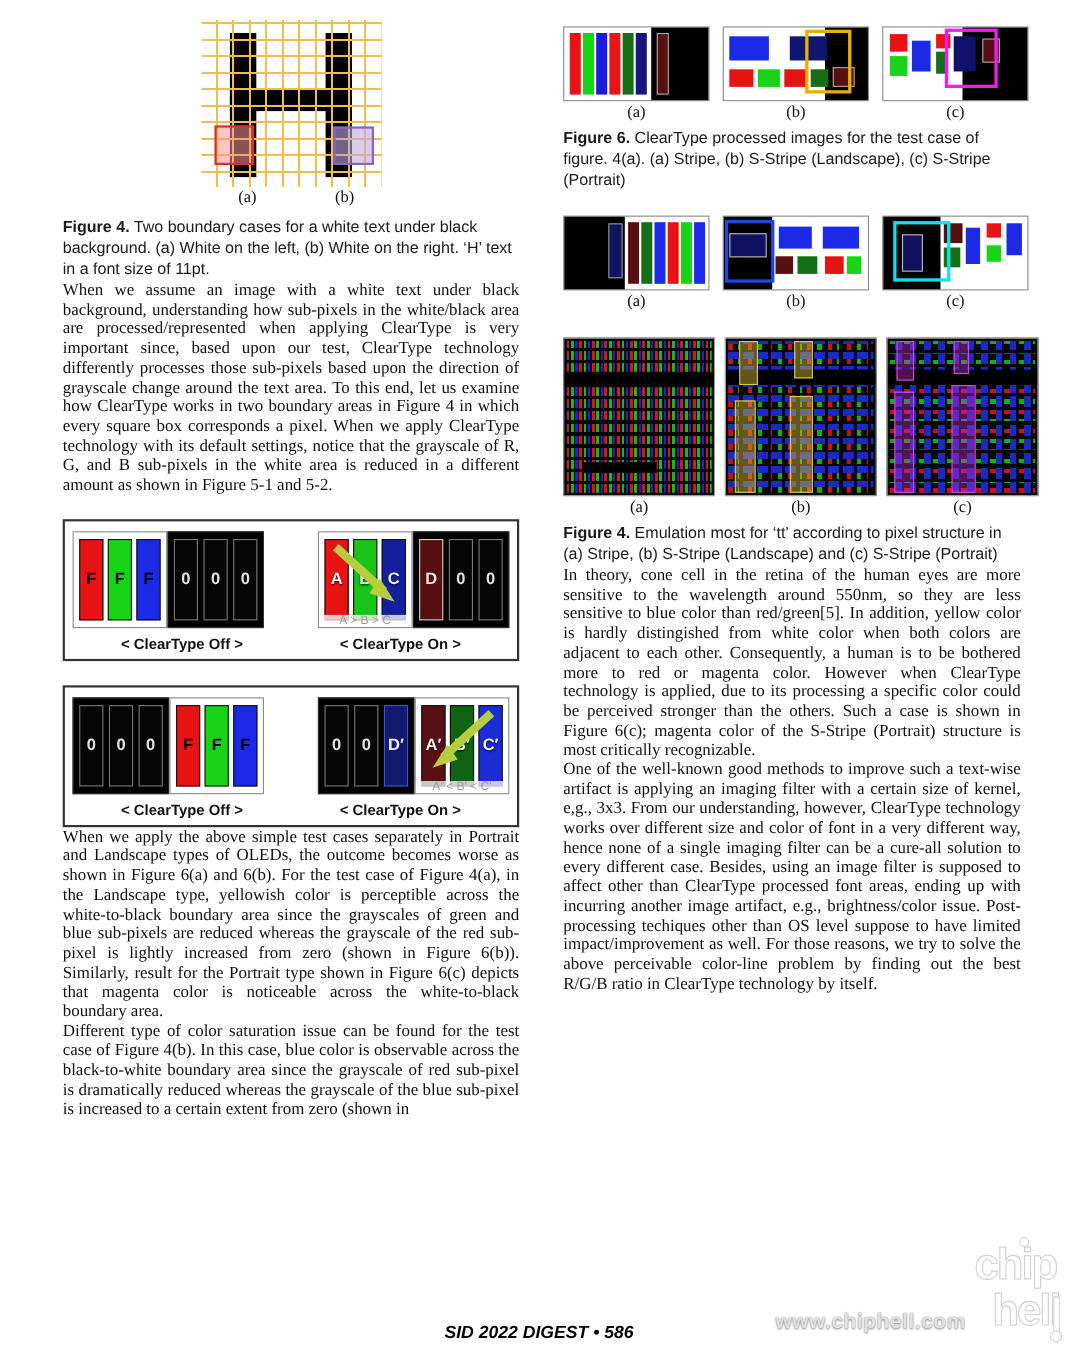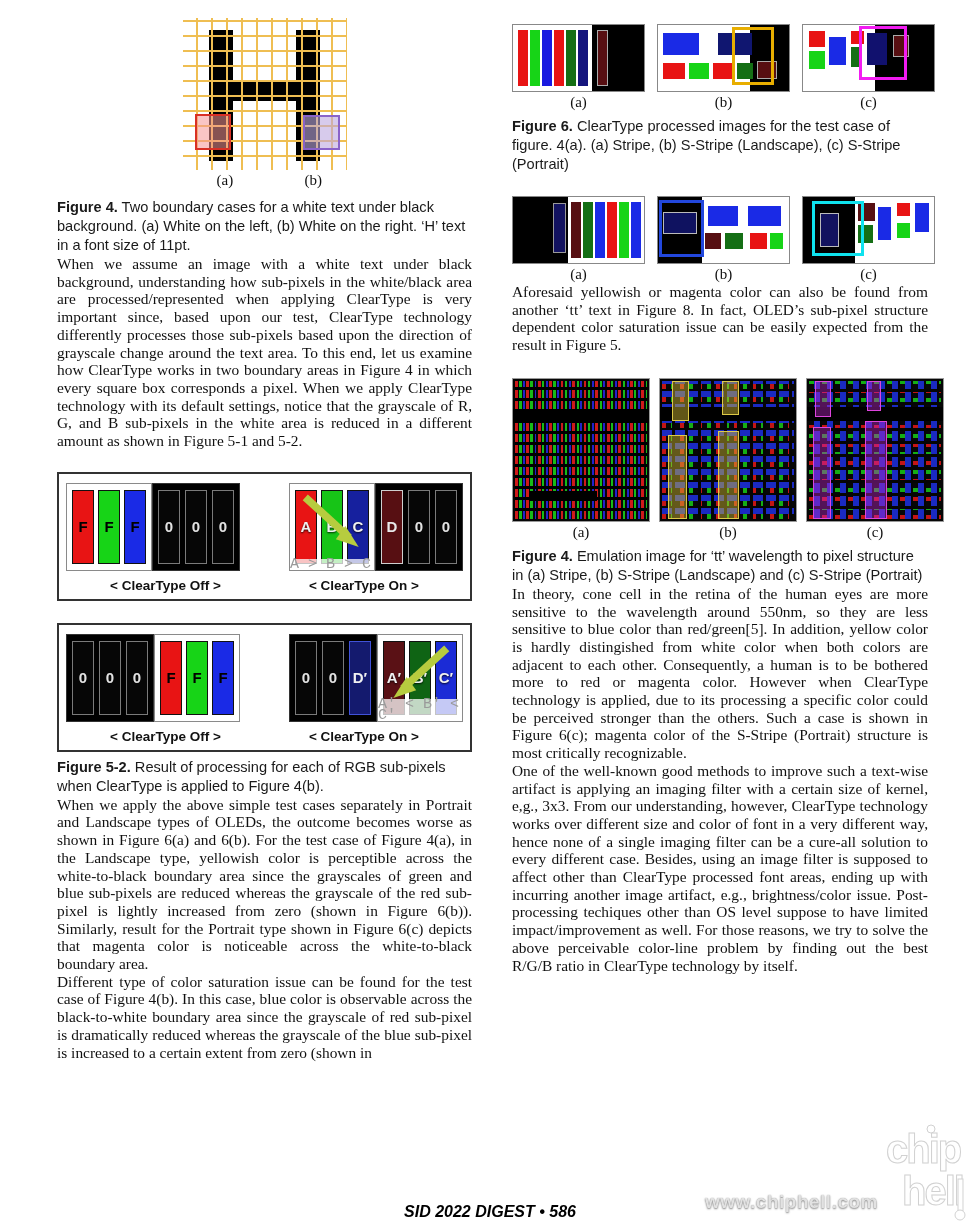--- a/index.html
+++ b/index.html
@@ -35,22 +35,22 @@
   .bsect{background:#000;border:1px solid #333;display:flex;gap:5px;
          padding:6px 5px;align-items:center;}
   .bar{width:22px;height:74px;display:flex;align-items:center;justify-content:center;
        font-family:"Liberation Sans",sans-serif;font-weight:bold;font-size:15px;
        border:1px solid #111;box-sizing:border-box;flex:none;}
   .bar.dk{color:#000;}
   .bar.lt{color:#f0f0f0;text-shadow:0 1px 2px rgba(0,0,0,.85);}
   .bar.zero{background:#060606;border:1px solid #7a7a7a;color:#e2e2e2;}
   .barD{background:#570f12;border:1px solid #cfcfcf;color:#e8e8e8;}
   .barDp{background:#141a6e;border:1px solid #4152d8;color:#f0f0f0;}
-  .ctnote{position:absolute;left:0;right:0;bottom:0;
-          font-family:Liberation Mono, monospace;font-size:15px;color:#9a9a9a;
+  .ctnote{position:absolute;left:0;right:0;bottom:0;text-align:center;
+          font-family:Liberation Sans, sans-serif;font-size:11px;color:#9a9a9a;
           background:rgba(255,255,255,.75);line-height:11px;}
   .arr{position:absolute;inset:0;pointer-events:none;z-index:4;}
   .ctcaps{display:flex;justify-content:space-around;margin-top:7px;
           font-family:"Liberation Sans",sans-serif;font-weight:bold;font-size:13.5px;color:#111;}
   
   .imgrow{display:flex;gap:12px;}
   .panel{position:relative;width:131px;height:66px;background:#fff;
          border:1px solid #888;box-sizing:content-box;flex:none;}
   .px{position:absolute;box-sizing:border-box;}
   .blackpart{position:absolute;top:0;bottom:0;background:#000;}
@@ -184,21 +184,20 @@
               </svg>
               <div class="ctnote">A′ &lt; B′ &lt; C′</div>
             </div>
           </div>
         </div>
         <div class="ctcaps">
           <span>&lt; ClearType Off &gt;</span>
           <span>&lt; ClearType On &gt;</span>
         </div>
       </div>
-      <figcaption class="figcap"><b>Figure 5-2.</b><span> Result of processing for each of RGB sub-pixels when ClearType is applied to Figure 4(b).</span></figcaption>
     </figure>
 
     <p class="body mt24">When we apply the above simple test cases separately in Portrait and Landscape types of OLEDs, the outcome becomes worse as shown in Figure 6(a) and 6(b). For the test case of Figure 4(a), in the Landscape type, yellowish color is perceptible across the white-to-black boundary area since the grayscales of green and blue sub-pixels are reduced whereas the grayscale of the red sub-pixel is lightly increased from zero (shown in Figure 6(b)). Similarly, result for the Portrait type shown in Figure 6(c) depicts that magenta color is noticeable across the white-to-black boundary area.</p>
     <p class="body">Different type of color saturation issue can be found for the test case of Figure 4(b). In this case, blue color is observable across the black-to-white boundary area since the grayscale of red sub-pixel is dramatically reduced whereas the grayscale of the blue sub-pixel is increased to a certain extent from zero (shown in</p>
   </div>
 
   <div class="col">
 
 
     <figure class="mt18">
@@ -279,21 +278,20 @@
           <div class="px" style="left:9px;top:4px;width:52px;height:55px;border:3px solid #0fe2ee;"></div>
         </div>
       </div>
       <div class="lblrow">
         <span>(a)</span>
         <span>(b)</span>
         <span>(c)</span>
       </div>
     </figure>
 
-    <p class="body mt24">Aforesaid yellowish or magenta color can also be found from another ‘tt’ text in Figure 8. In fact, OLED’s sub-pixel structure dependent color saturation issue can be easily expected from the result in Figure 5.</p>
 
     <figure class="mt24">
       <div class="imgrow8">
         <div class="panel8">
           <div class="pat a"></div>
           <div class="band" style="top:30px;height:14px;"></div>
           <div class="band" style="top:112px;height:10px;left:16px;right:52px;"></div>
         </div>
         <div class="panel8">
           <div class="pat b"></div>
@@ -310,21 +308,21 @@
           <div class="hl8m" style="left:60px;top:2px;width:12px;height:28px;"></div>
           <div class="hl8m" style="left:6px;top:48px;width:16px;height:90px;"></div>
           <div class="hl8m" style="left:58px;top:42px;width:20px;height:96px;"></div>
         </div>
       </div>
       <div class="lblrow" style="gap:9px;">
         <span style="width:138px;">(a)</span>
         <span style="width:138px;">(b)</span>
         <span style="width:138px;">(c)</span>
       </div>
-      <figcaption class="figcap"><b>Figure 4.</b><span> Emulation image for ‘tt’ wavelength to pixel structure in (a) Stripe, (b) S-Stripe (Landscape) and (c) S-Stripe (Portrait)</span></figcaption>
+      <figcaption class="figcap"><b>Figure 4.</b><span> Emulation most for ‘tt’ according to pixel structure in (a) Stripe, (b) S-Stripe (Landscape) and (c) S-Stripe (Portrait)</span></figcaption>
     </figure>
 
     <p class="body mt22">In theory, cone cell in the retina of the human eyes are more sensitive to the wavelength around 550nm, so they are less sensitive to blue color than red/green[5]. In addition, yellow color is hardly distingished from white color when both colors are adjacent to each other. Consequently, a human is to be bothered more to red or magenta color. However when ClearType technology is applied, due to its processing a specific color could be perceived stronger than the others. Such a case is shown in Figure 6(c); magenta color of the S-Stripe (Portrait) structure is most critically recognizable.</p>
     <p class="body">One of the well-known good methods to improve such a text-wise artifact is applying an imaging filter with a certain size of kernel, e,g., 3x3. From our understanding, however, ClearType technology works over different size and color of font in a very different way, hence none of a single imaging filter can be a cure-all solution to every different case. Besides, using an image filter is supposed to affect other than ClearType processed font areas, ending up with incurring another image artifact, e.g., brightness/color issue. Post-processing techiques other than OS level suppose to have limited impact/improvement as well. For those reasons, we try to solve the above perceivable color-line problem by finding out the best R/G/B ratio in ClearType technology by itself.</p>
   </div>
 </div>
 
 <div class="footer">SID 2022 DIGEST • 586</div>
 
 <div class="wm">

